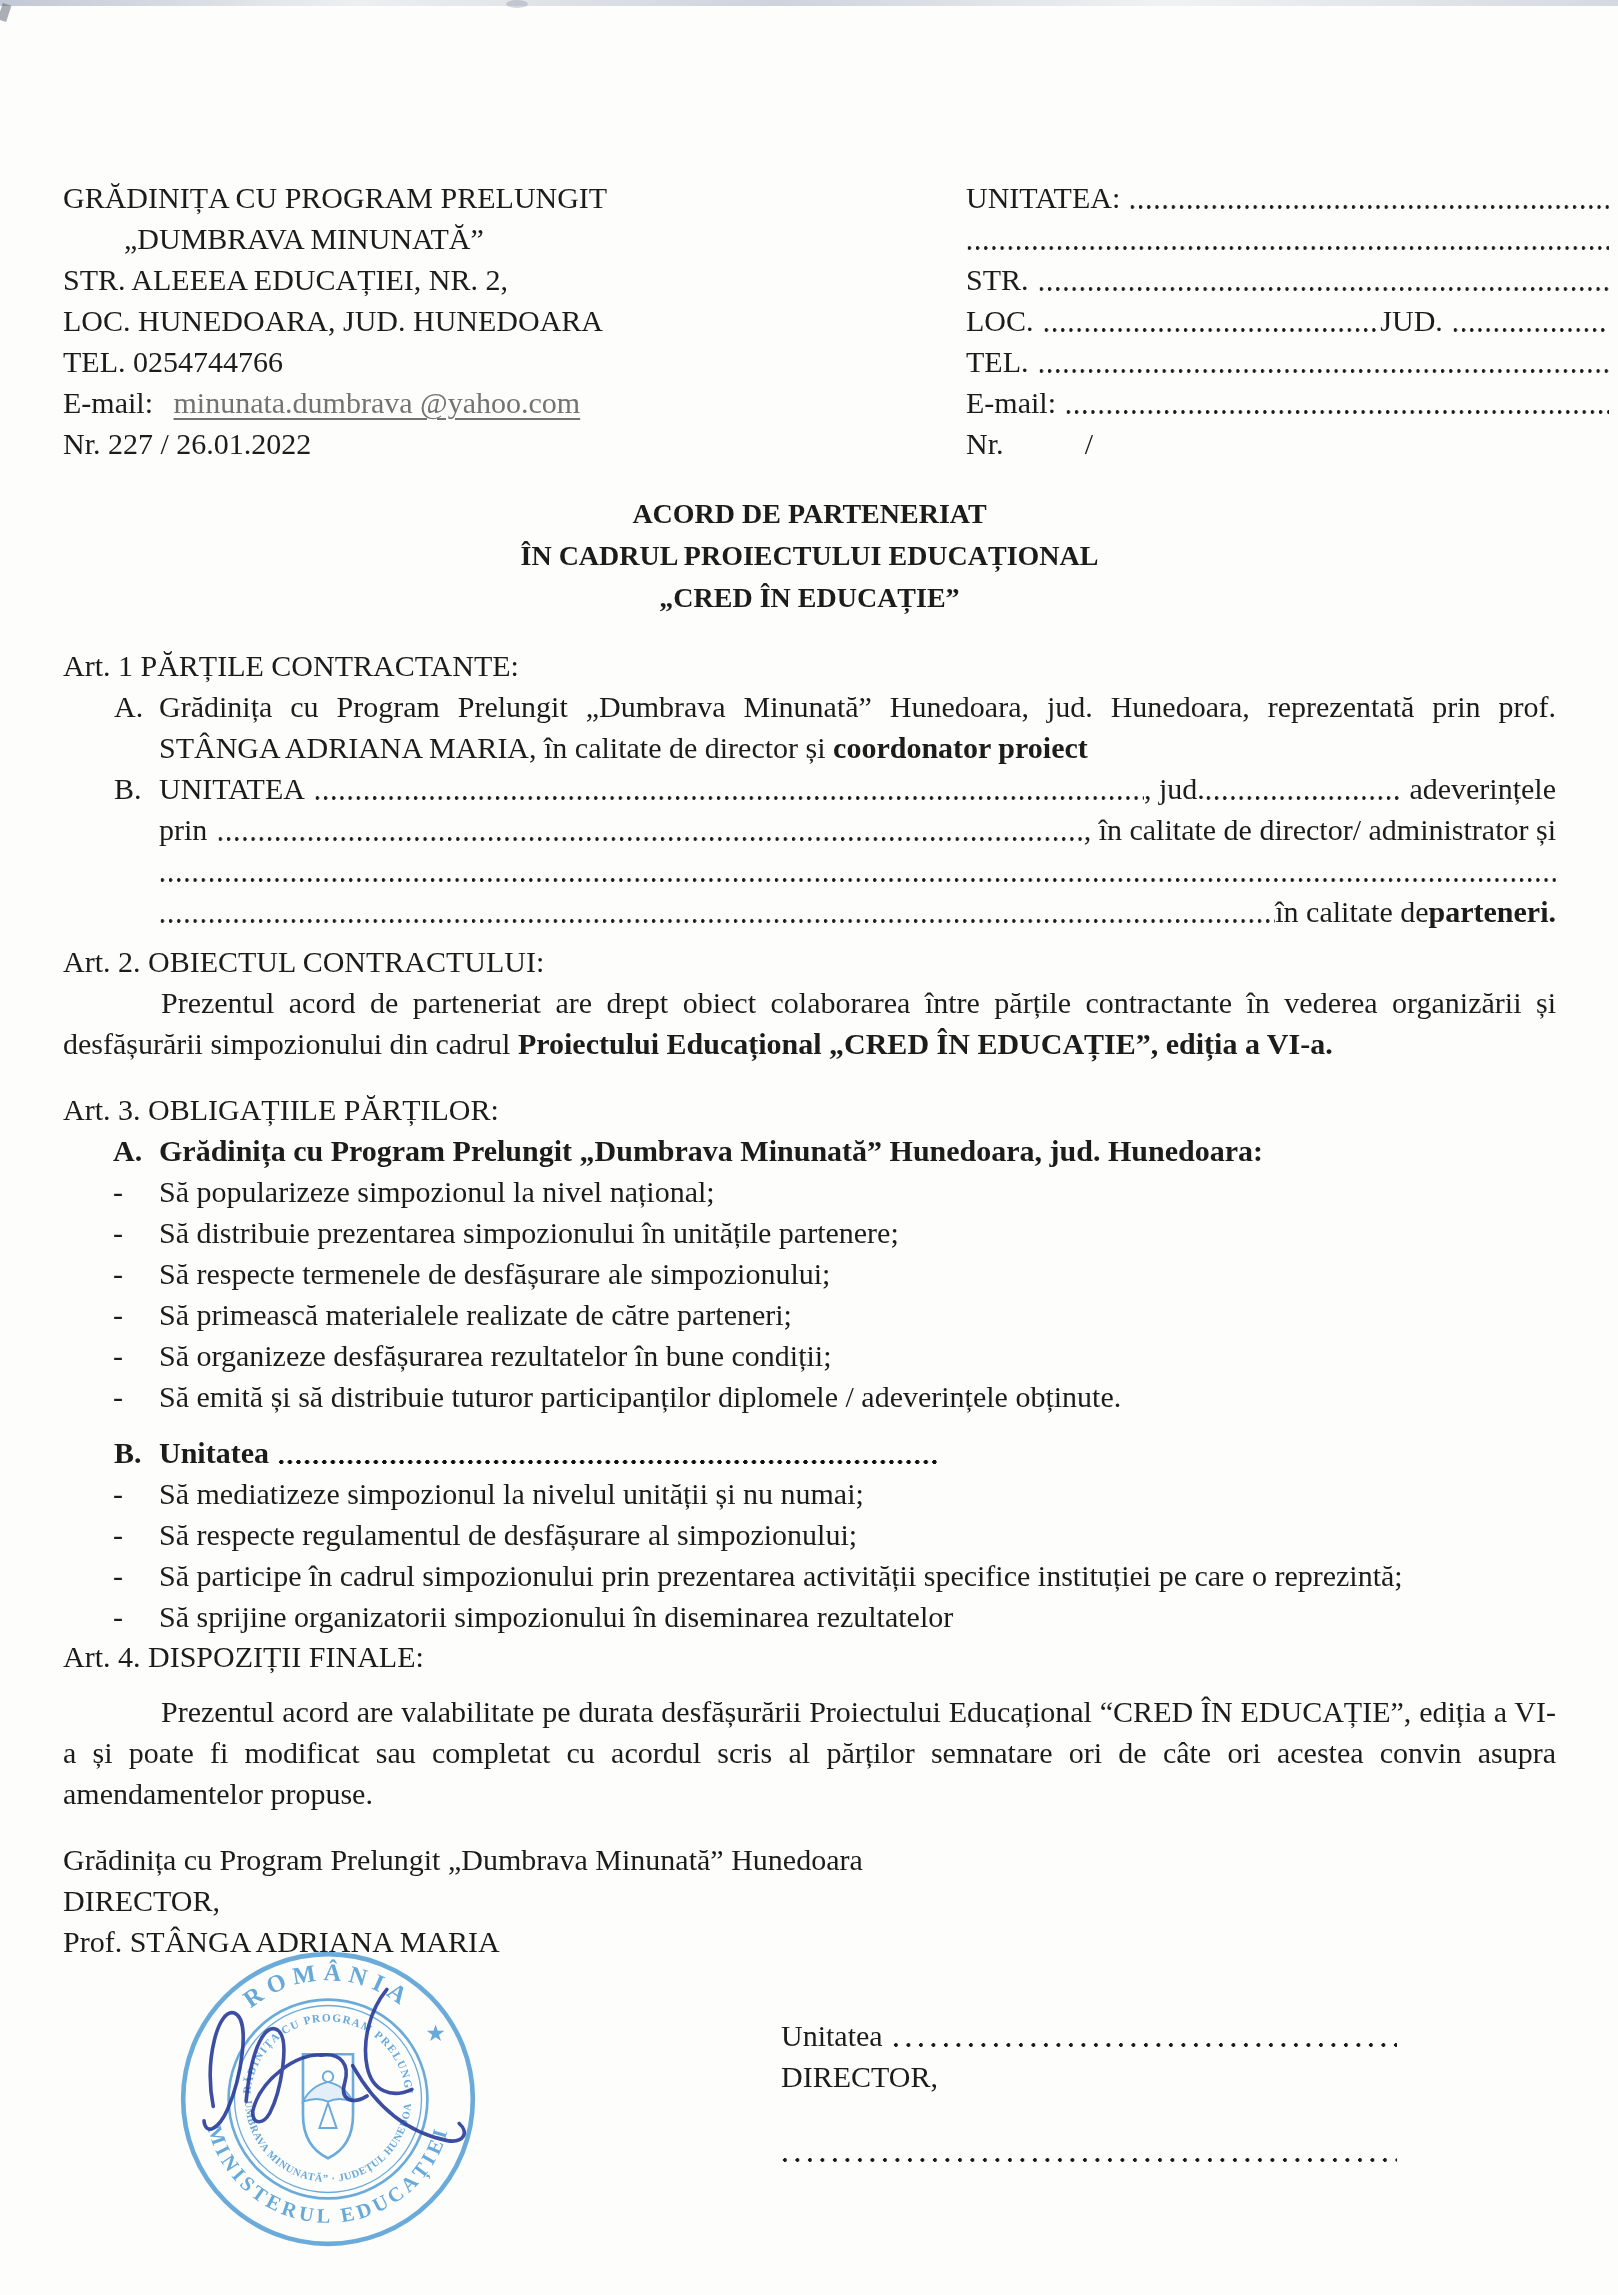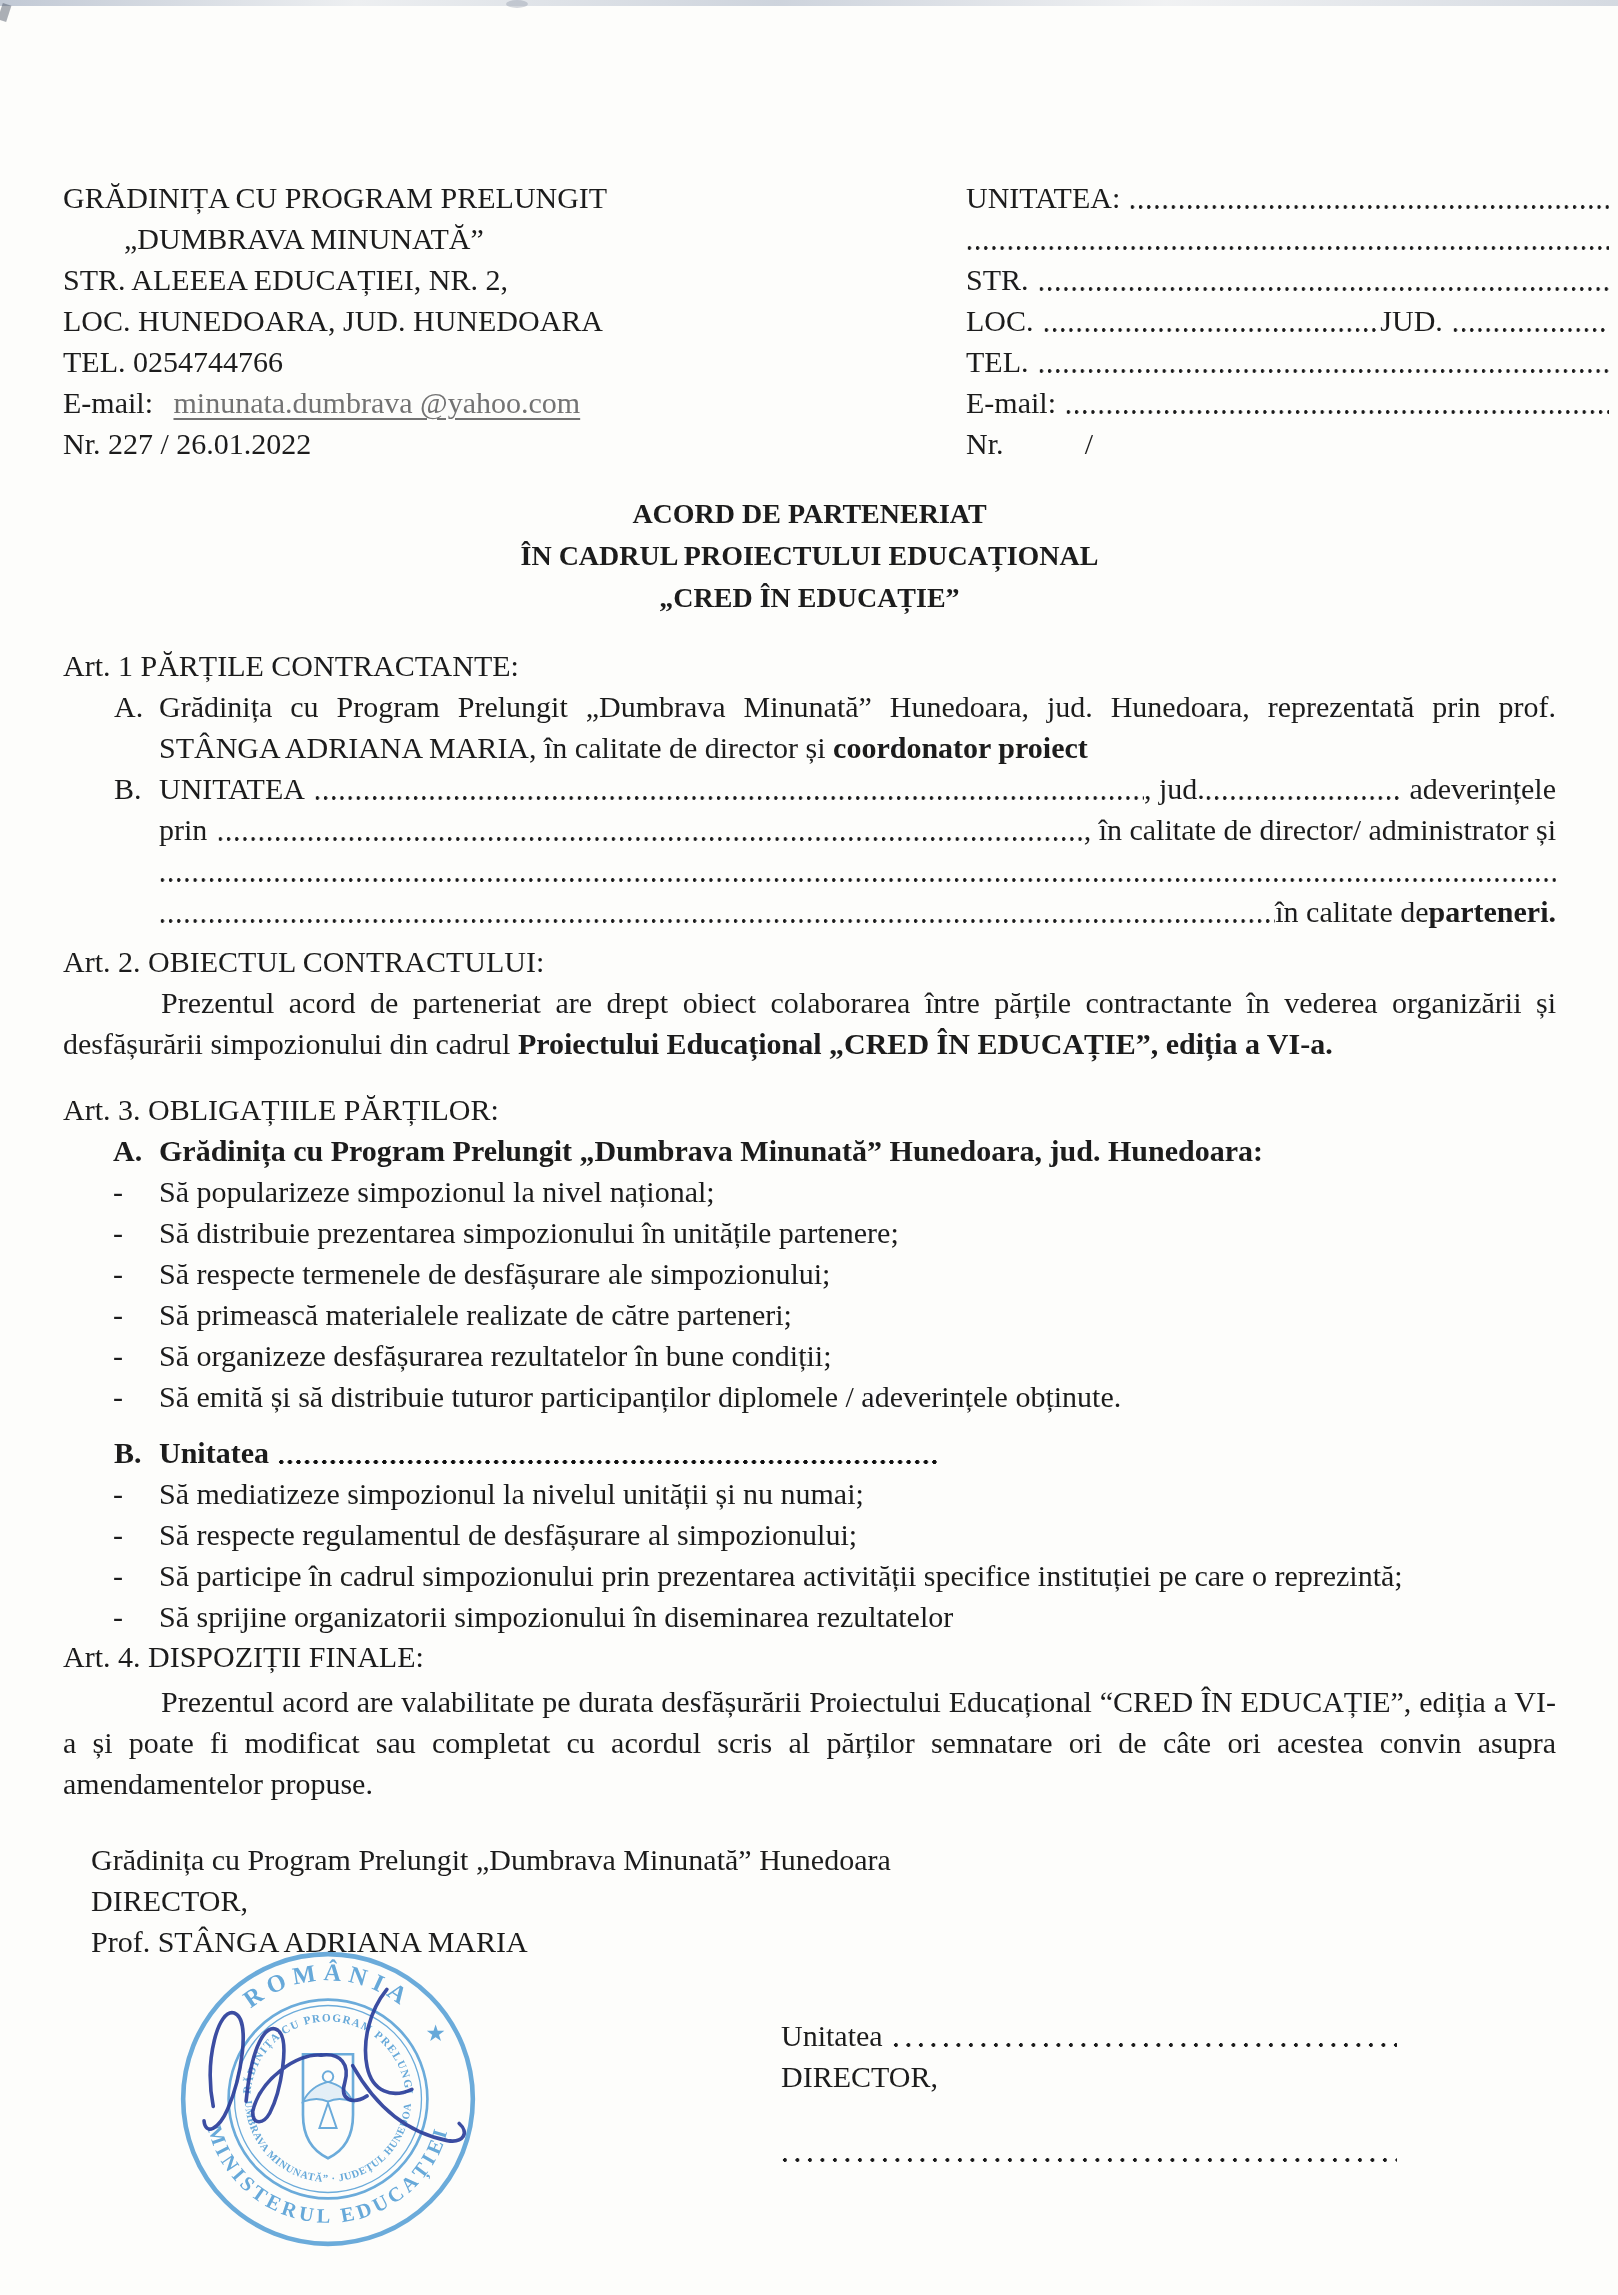--- a/index.html
+++ b/index.html
@@ -36,21 +36,21 @@
   .sect{position:absolute;left:63px;width:1493px;}
   .heading{font-size:30px;line-height:41px;white-space:nowrap;}
   .hang{position:relative;padding-left:96px;text-align:justify;font-size:30px;line-height:41px;}
   .hang .mark{position:absolute;left:51px;top:0;}
   .li{position:relative;padding-left:96px;font-size:30px;line-height:41px;}
   .li .mark{position:absolute;left:50px;top:0;}
   .para{text-align:justify;text-indent:98px;font-size:30px;line-height:41px;}
   .bflex{padding-left:96px;position:relative;}
   .bflex .mark{position:absolute;left:51px;top:0;}
 
-  .signoff-left{position:absolute;left:63px;top:1839px;width:989px;margin-left:28px;}
+  .signoff-left{position:absolute;left:63px;top:1839px;width:989px;}
   .signoff-right{position:absolute;left:781px;top:2015px;width:616px;}
   .sig-dotline{height:41px;margin-top:33px;
         background-image:radial-gradient(circle at 4px 30px,#1b1b1b 1.7px,transparent 2.1px);
         background-repeat:repeat-x;background-size:12.5px 41px;}
 
   .stamp-wrap{position:absolute;left:170px;top:1941px;width:316px;height:316px;}
   .sig-wrap{position:absolute;left:155px;top:1967px;width:369px;height:217px;}
 </style>
 </head>
 <body>
@@ -167,21 +167,21 @@
       <span class="dots dots-bold dots-fixed" style="width:662px"></span>
     </div>
     <div class="li"><span class="mark">-</span><span>Să mediatizeze simpozionul la nivelul unității și nu numai;</span></div>
     <div class="li"><span class="mark">-</span><span>Să respecte regulamentul de desfășurare al simpozionului;</span></div>
     <div class="li"><span class="mark">-</span><span>Să participe în cadrul simpozionului prin prezentarea activității specifice instituției pe care o reprezintă;</span></div>
     <div class="li"><span class="mark">-</span><span>Să sprijine organizatorii simpozionului în diseminarea rezultatelor</span></div>
   </div>
 
   <div class="sect" style="top:1636px">
     <div class="heading">Art. 4. DISPOZIȚII FINALE:</div>
-    <div class="para" style="margin-top:4px">Prezentul acord are valabilitate pe durata desfășurării Proiectului Educațional “CRED ÎN EDUCAȚIE”, ediția a VI-a și poate fi modificat sau completat cu acordul scris al părților semnatare ori de câte ori acestea convin asupra amendamentelor propuse.</div>
+    <div class="para" style="margin-top:14px">Prezentul acord are valabilitate pe durata desfășurării Proiectului Educațional “CRED ÎN EDUCAȚIE”, ediția a VI-a și poate fi modificat sau completat cu acordul scris al părților semnatare ori de câte ori acestea convin asupra amendamentelor propuse.</div>
   </div>
 
   <div class="signoff-left">
     <div class="line">Grădinița cu Program Prelungit „Dumbrava Minunată” Hunedoara</div>
     <div class="line">DIRECTOR,</div>
     <div class="line">Prof. STÂNGA ADRIANA MARIA</div>
   </div>
 
   <div class="stamp-wrap">
     <svg width="316" height="316" viewBox="0 0 480 480">

